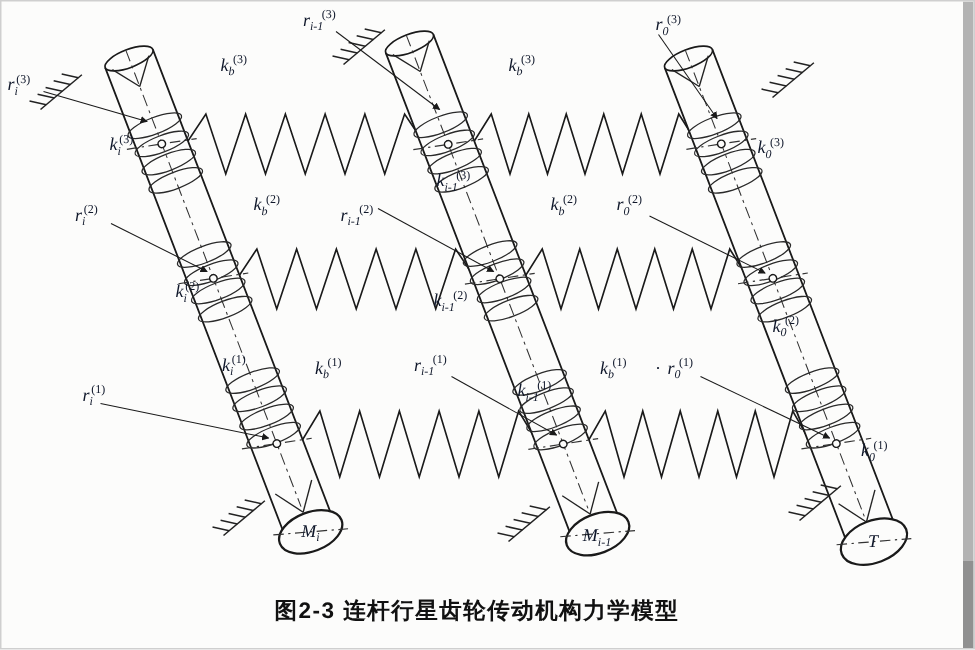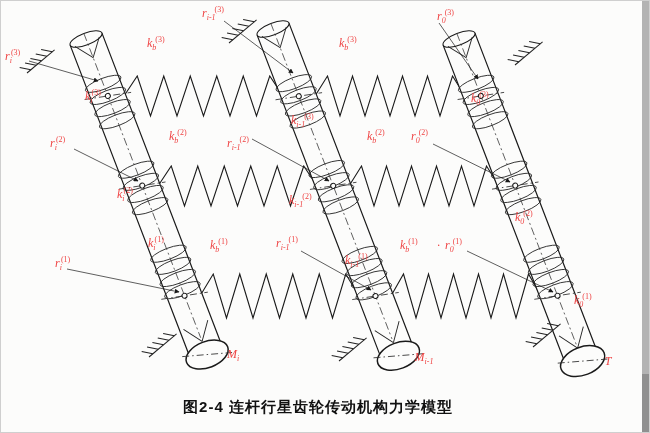--- a/index.html
+++ b/index.html
@@ -13,26 +13,26 @@
   .end{fill:#fcfcfb;stroke:#1a1a1a;stroke-width:1.1;}
   .disc{fill:#fcfcfb;stroke:#1a1a1a;stroke-width:1.5;}
   .coil{fill:none;stroke:#2a2a2a;stroke-width:.85;}
   .axis{stroke:#333;stroke-width:.7;stroke-dasharray:8 3 2 3;fill:none;}
   .dd{stroke:#333;stroke-width:.8;stroke-dasharray:7 3 1.5 3;fill:none;}
   .vv{stroke:#222;stroke-width:.9;fill:none;}
   .node{fill:#fcfcfb;stroke:#1a1a1a;stroke-width:1;}
   .leader{stroke:#1a1a1a;stroke-width:.7;fill:none;}
   .gnd{stroke:#222;stroke-width:1;fill:none;}
   
-  .lbl{position:absolute;font:italic 12px "Liberation Serif",serif;color:#ef4444;
+  .lbl{position:absolute;font:italic 12px "Liberation Serif",serif;color:#0f172a;
        white-space:nowrap;line-height:1;}
   .lbl i{font-style:italic;}
   .lbl sub{font-size:8px;vertical-align:-3px;}
   .lbl sup{font-size:8px;vertical-align:5px;margin-left:-1px;font-style:normal;}
-  .dlbl{transform:translate(-50%,-55%);margin-left:26px;}
+  .dlbl{transform:translate(-50%,-55%);}
   #caption{position:absolute;left:0;right:14px;top:397px;text-align:center;
            font:bold 15px "Liberation Sans",sans-serif;color:#111;letter-spacing:1px;}
   
   #edge{position:absolute;right:0;top:0;width:7px;height:433px;background:#b3b3b3;}
   #edge-dark{position:absolute;right:0;top:373px;width:7px;height:60px;background:#909090;}
 </style>
 </head>
 <body>
 
 <div id="page">
@@ -172,23 +172,23 @@
   <line class="leader" marker-end="url(#arr)" x1="300" y1="250" x2="370" y2="289"></line>
   <line class="leader" marker-end="url(#arr)" x1="466" y1="250" x2="552" y2="291"></line>
 </svg>
 
 <span class="lbl" style="left:4px;top:48px"><i>r</i><sub>i</sub><sup>(3)</sup></span>
 <span class="lbl" style="left:146px;top:35px"><i>k</i><sub>b</sub><sup>(3)</sup></span>
 <span class="lbl" style="left:201px;top:5px"><i>r</i><sub>i-1</sub><sup>(3)</sup></span>
 <span class="lbl" style="left:338px;top:35px"><i>k</i><sub>b</sub><sup>(3)</sup></span>
 <span class="lbl" style="left:436px;top:8px"><i>r</i><sub>0</sub><sup>(3)</sup></span>
 
-<span class="lbl" style="left:84px;top:88px"><i>k</i><sub>i</sub><sup>(3)</sup></span>
+<span class="lbl" style="left:72px;top:88px"><i>k</i><sub>i</sub><sup>(3)</sup></span>
 <span class="lbl" style="left:290px;top:112px"><i>k</i><sub>i-1</sub><sup>(3)</sup></span>
-<span class="lbl" style="left:470px;top:90px"><i>k</i><sub>0</sub><sup>(3)</sup></span>
+<span class="lbl" style="left:504px;top:90px"><i>k</i><sub>0</sub><sup>(3)</sup></span>
 
 <span class="lbl" style="left:49px;top:135px"><i>r</i><sub>i</sub><sup>(2)</sup></span>
 <span class="lbl" style="left:168px;top:128px"><i>k</i><sub>b</sub><sup>(2)</sup></span>
 <span class="lbl" style="left:226px;top:135px"><i>r</i><sub>i-1</sub><sup>(2)</sup></span>
 <span class="lbl" style="left:366px;top:128px"><i>k</i><sub>b</sub><sup>(2)</sup></span>
 <span class="lbl" style="left:410px;top:128px"><i>r</i><sub>0</sub><sup>(2)</sup></span>
 
 <span class="lbl" style="left:116px;top:186px"><i>k</i><sub>i</sub><sup>(2)</sup></span>
 <span class="lbl" style="left:288px;top:192px"><i>k</i><sub>i-1</sub><sup>(2)</sup></span>
 <span class="lbl" style="left:514px;top:209px"><i>k</i><sub>0</sub><sup>(2)</sup></span>
@@ -200,18 +200,18 @@
 <span class="lbl" style="left:344px;top:252px"><i>k</i><sub>i-1</sub><sup>(1)</sup></span>
 <span class="lbl" style="left:399px;top:237px"><i>k</i><sub>b</sub><sup>(1)</sup></span>
 <span class="lbl" style="left:436px;top:238px">·</span>
 <span class="lbl" style="left:444px;top:237px"><i>r</i><sub>0</sub><sup>(1)</sup></span>
 <span class="lbl" style="left:573px;top:292px"><i>k</i><sub>0</sub><sup>(1)</sup></span>
 
 <span class="lbl dlbl" style="left:206px;top:355px"><i>M</i><sub>i</sub></span>
 <span class="lbl dlbl" style="left:397px;top:358px"><i>M</i><sub>i-1</sub></span>
 <span class="lbl dlbl" style="left:581px;top:362px"><i>T</i><sub></sub></span>
 
-<div id="caption">图2-4 连杆行星齿轮传动机构力学模型</div>
+<div id="caption">图2-3 连杆行星齿轮传动机构力学模型</div>
 
 <div id="edge"></div>
 <div id="edge-dark"></div>
 
 </div>
 
 </body></html>

